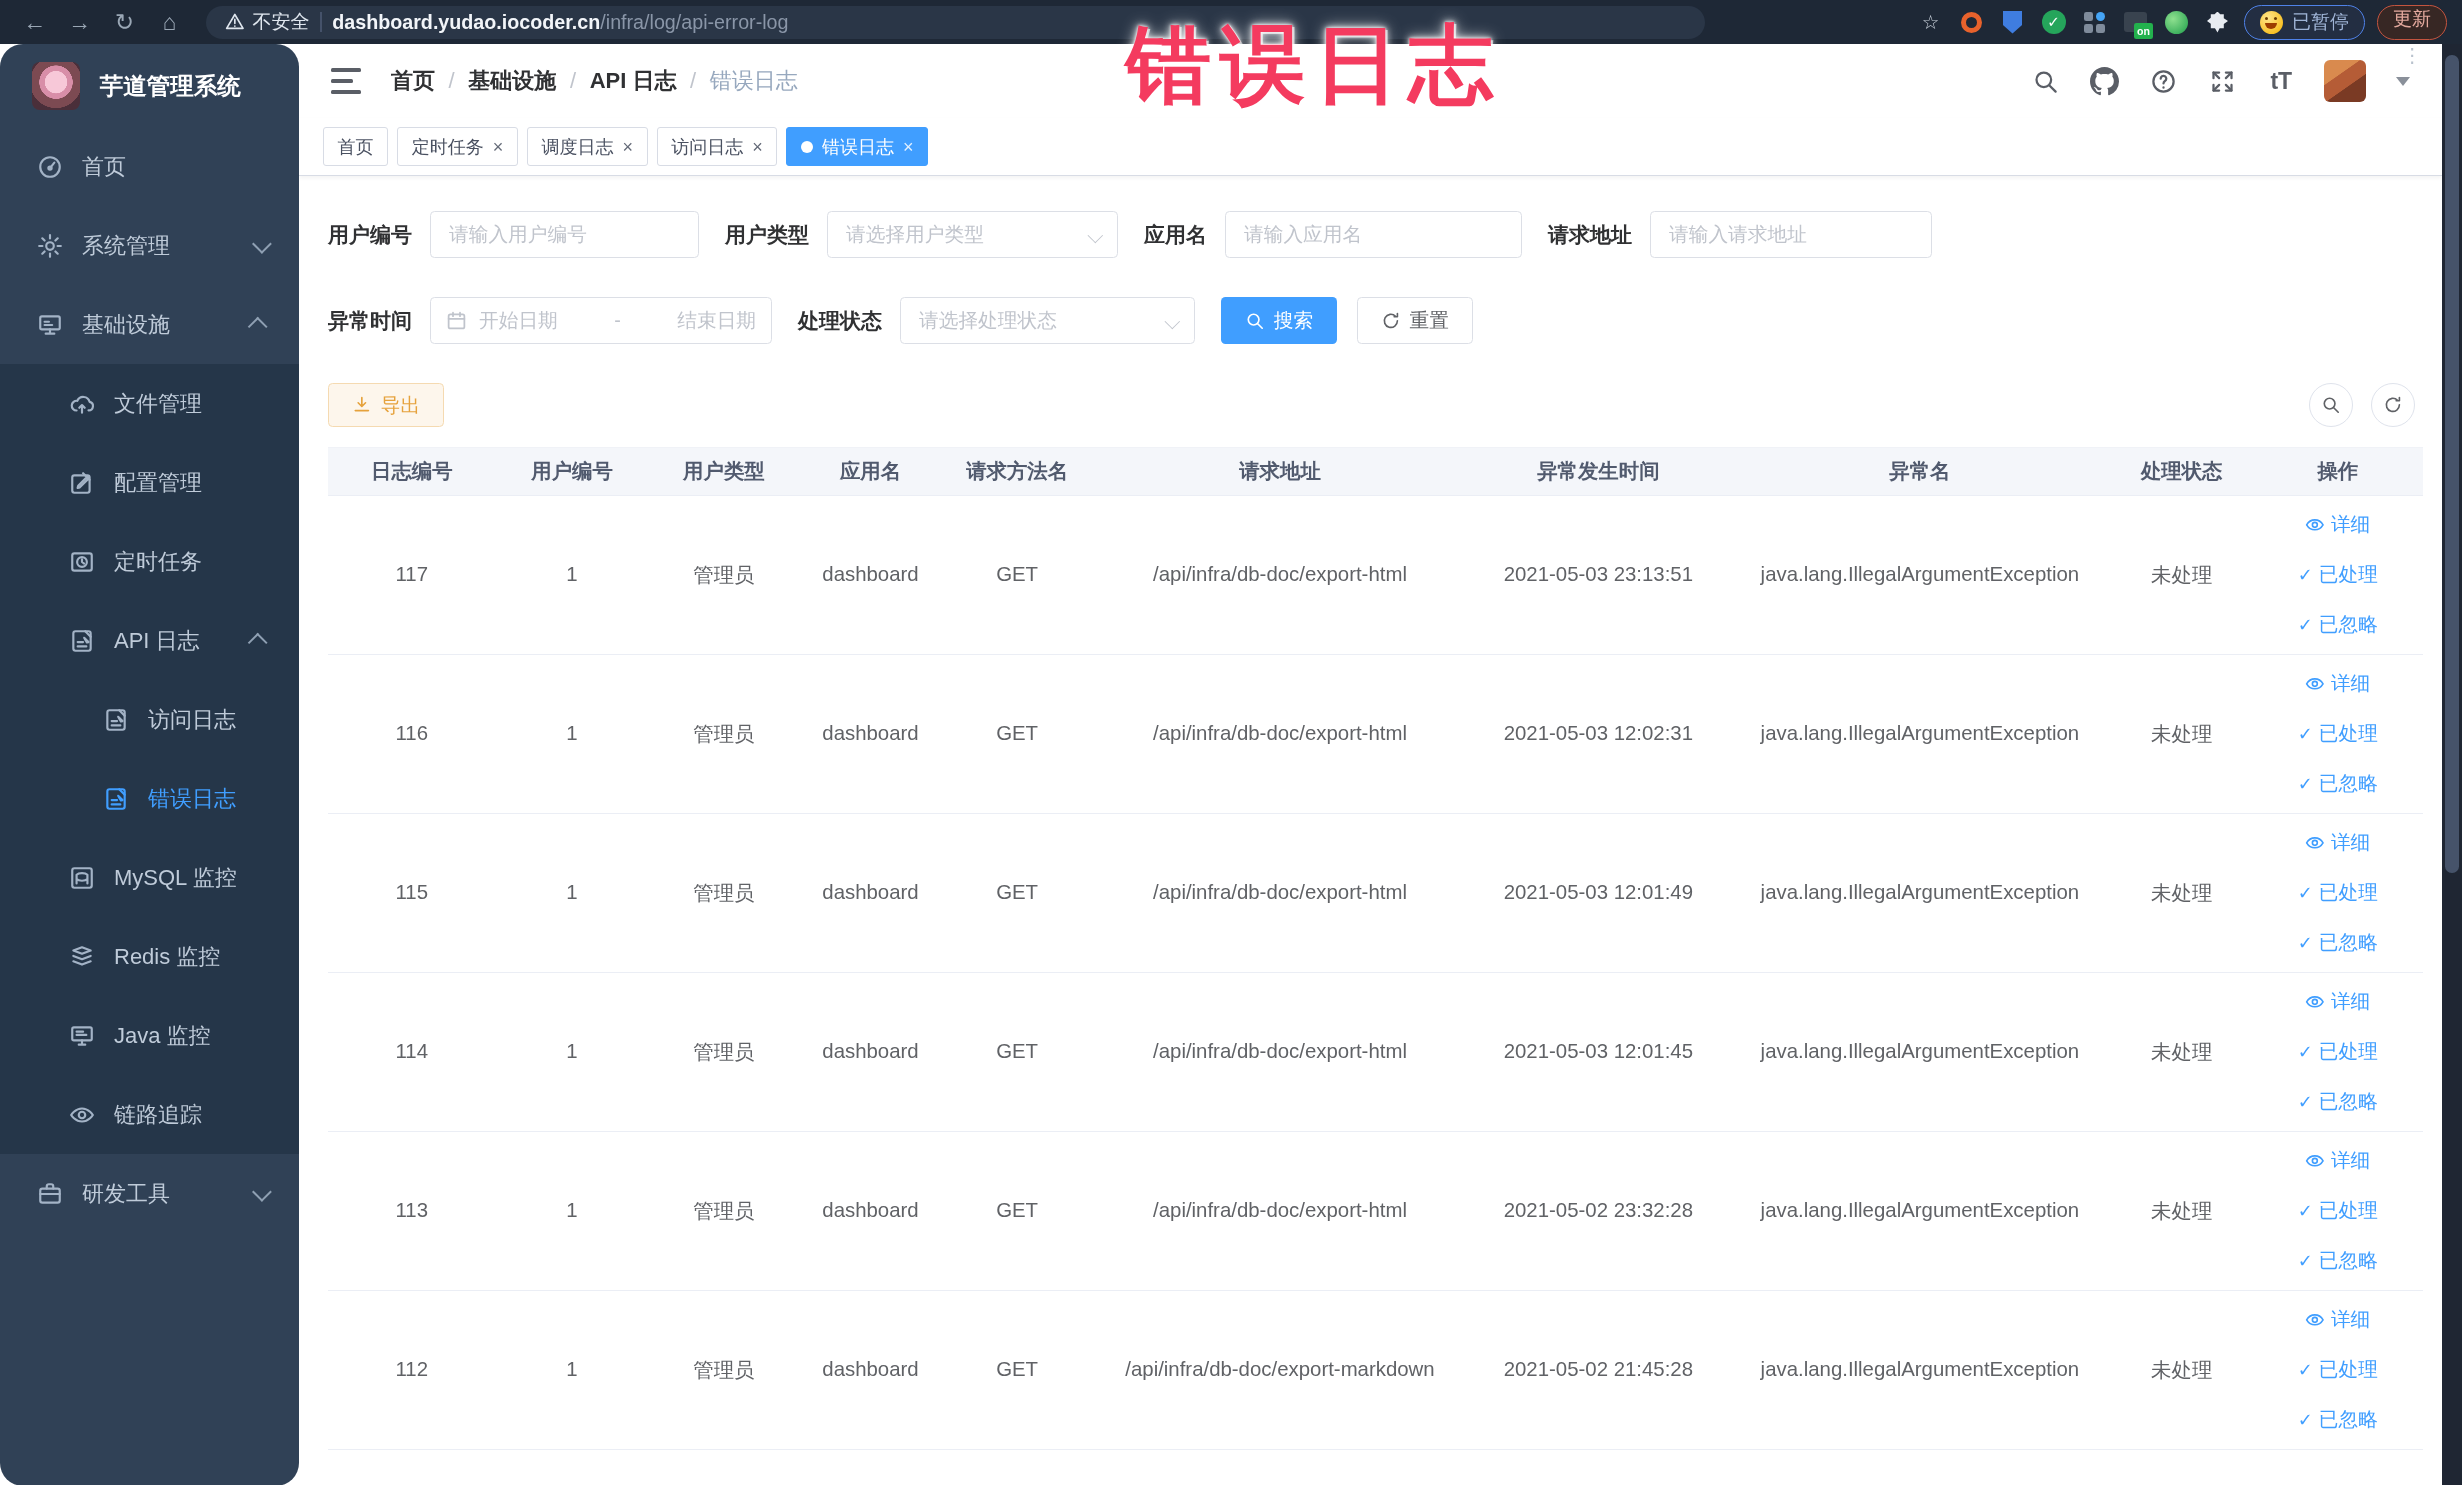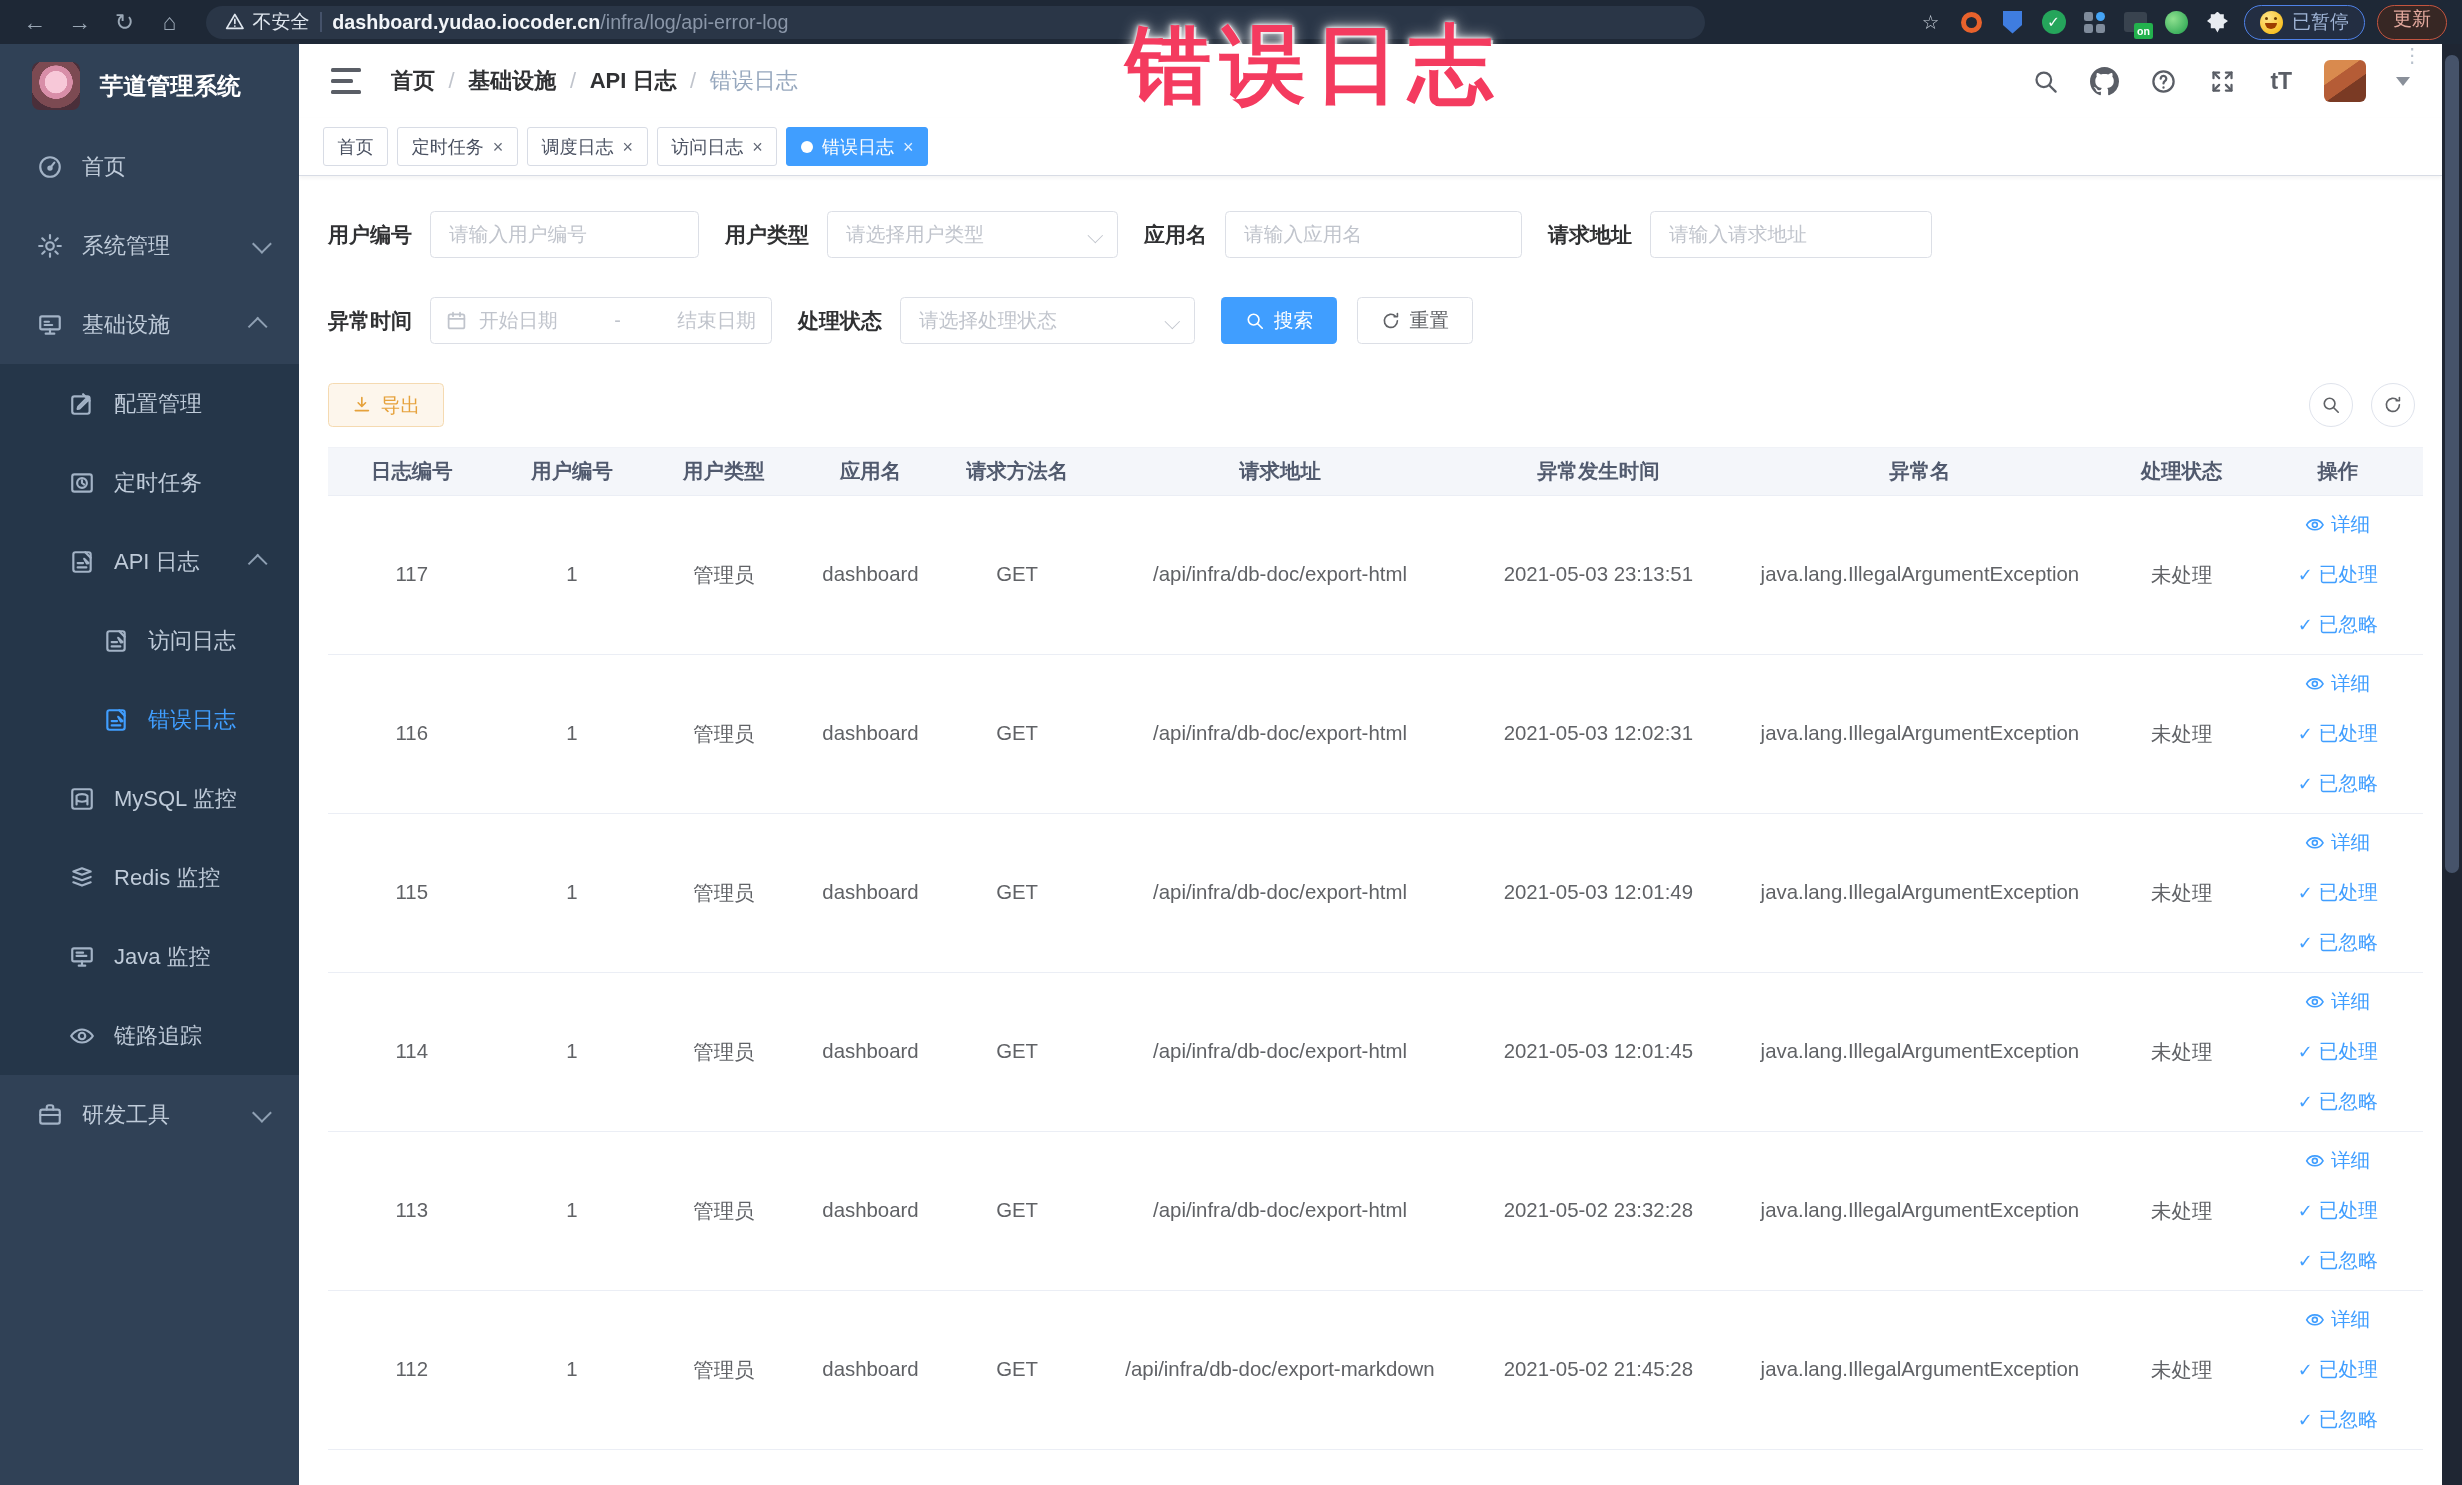--- a/index.html
+++ b/index.html
@@ -43,21 +43,21 @@
     border-radius:0 0 12px 12px; background:#9c3d00; }
   .pill.update { border:1.5px solid #c4543f; color:#e2a89d; background:#372724; gap:12px;flex-direction:column; }
   .kebab { color:#b9c2cd; font-size:19.7px; letter-spacing:0; }
 
   
   .overlay-note { position:absolute; left:1126px; top:18px; z-index:60; font-size:85px; font-weight:700;
     color:#f43b5f; letter-spacing:9px; line-height:1.1; white-space:nowrap;
     text-shadow:0 0 3px #fff,0 0 7.6px rgba(255,255,255,.95),0 0 15px rgba(255,255,255,.8),2.3px 2.3px 0 rgba(255,255,255,.6); }
 
   
-  .sidebar { position:absolute; top:44px; left:0; bottom:0; width:299px; background:#304156; z-index:4; overflow:hidden; }
+  .sidebar { position:absolute; top:44px; left:0; bottom:0; width:299px; background:#304156; z-index:4; overflow:hidden;border-radius:23px; }
   .logo-row { height:83px; display:flex; align-items:center; gap:19.7px; padding-left:32px; }
   .logo-img { width:48px; height:48px; border-radius:7.6px; flex:0 0 auto;
     background:radial-gradient(circle at 50% 42%,#f7c8d8 0 30%,#d88ea8 31% 45%,#7c4a52 46% 70%,#4a2f3a 71%); }
   .logo-title { color:#fff; font-size:23.5px; font-weight:700; }
   .menu { }
   .menu-item { height:79px; display:flex; align-items:center; gap:18px; color:#bfcbd9; font-size:22px; cursor:pointer; }
   .menu-item .mi-ic { width:29px; height:29px; flex:0 0 auto; display:flex; align-items:center; justify-content:center; }
   .menu-item svg { width:26px; height:26px; stroke:#a3b3c6; }
   .menu-item.lvl1 { padding-left:35px; }
   .menu-item.lvl2 { padding-left:67px; }
@@ -326,20 +326,28 @@
           <span class="arrow down"></span>
         </div>
         <div class="menu-item lvl1">
           <span class="mi-ic">
             <svg class="ic" viewBox="0 0 34 34" width="26" height="26">
               <use href="#i-infra"></use>
             </svg>
           </span>
           <span>基础设施</span>
           <span class="arrow up"></span>
+        </div>
+        <div class="menu-item lvl2 grouped">
+          <span class="mi-ic">
+            <svg class="ic" viewBox="0 0 34 34" width="26" height="26">
+              <use href="#i-cloud"></use>
+            </svg>
+          </span>
+          <span>文件管理</span>
         </div>
         <div class="menu-item lvl2 grouped">
           <span class="mi-ic">
             <svg class="ic" viewBox="0 0 34 34" width="26" height="26">
               <use href="#i-edit"></use>
             </svg>
           </span>
           <span>配置管理</span>
         </div>
         <div class="menu-item lvl2 grouped">

